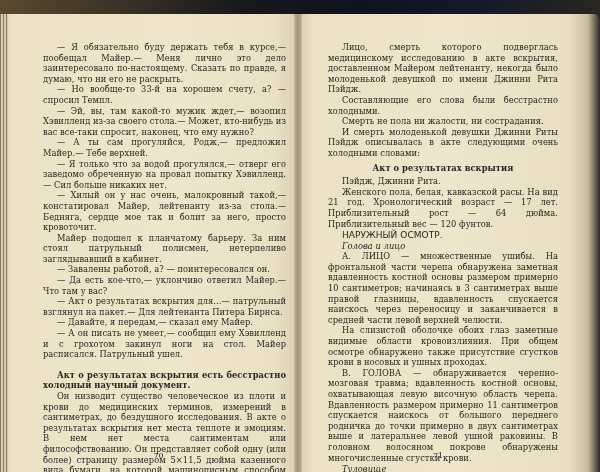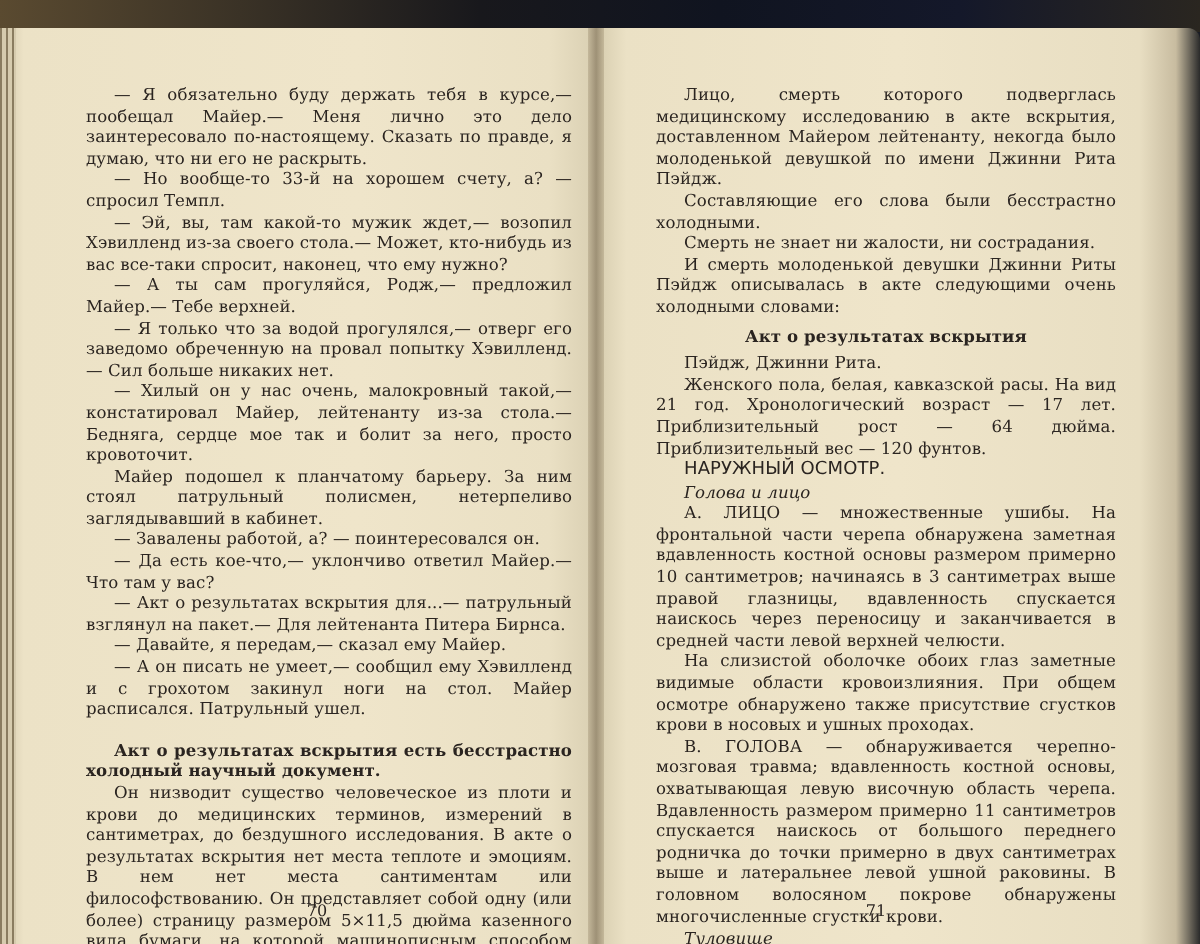--- a/index.html
+++ b/index.html
@@ -85,21 +85,21 @@
     </div>
     <div class="page-num">70</div>
   </div>
 
   <div class="left-edge-lines"></div>
 
   <div class="page page-right">
     <div class="text">
       <p>Лицо, смерть которого подверглась медицинскому исследованию в акте вскрытия, доставленном Майером лейтенанту, некогда было молоденькой девушкой по имени Джинни Рита Пэйдж.</p>
       <p>Составляющие его слова были бесстрастно холодными.</p>
-      <p>Смерть не знает ни жалости, ни сострадания.</p>
+      <p>Смерть не пола ни жалости, ни сострадания.</p>
       <p>И смерть молоденькой девушки Джинни Риты Пэйдж описывалась в акте следующими очень холодными словами:</p>
       <p class="center">Акт о результатах вскрытия</p>
       <p>Пэйдж, Джинни Рита.</p>
       <p>Женского пола, белая, кавказской расы. На вид 21 год. Хронологический возраст — 17 лет. Приблизительный рост — 64 дюйма. Приблизительный вес — 120 фунтов.</p>
       <p class="caps sp">НАРУЖНЫЙ ОСМОТР.</p>
       <p class="ital">Голова и лицо</p>
       <p>А. ЛИЦО — множественные ушибы. На фронтальной части черепа обнаружена заметная вдавленность костной основы размером примерно 10 сантиметров; начинаясь в 3 сантиметрах выше правой глазницы, вдавленность спускается наискось через переносицу и заканчивается в средней части левой верхней челюсти.</p>
       <p>На слизистой оболочке обоих глаз заметные видимые области кровоизлияния. При общем осмотре обнаружено также присутствие сгустков крови в носовых и ушных проходах.</p>
       <p>В. ГОЛОВА — обнаруживается черепно-мозговая травма; вдавленность костной основы, охватывающая левую височную область черепа. Вдавленность размером примерно 11 сантиметров спускается наискось от большого переднего родничка до точки примерно в двух сантиметрах выше и латеральнее левой ушной раковины. В головном волосяном покрове обнаружены многочисленные сгустки крови.</p>
       <p class="ital sp">Туловище</p>

